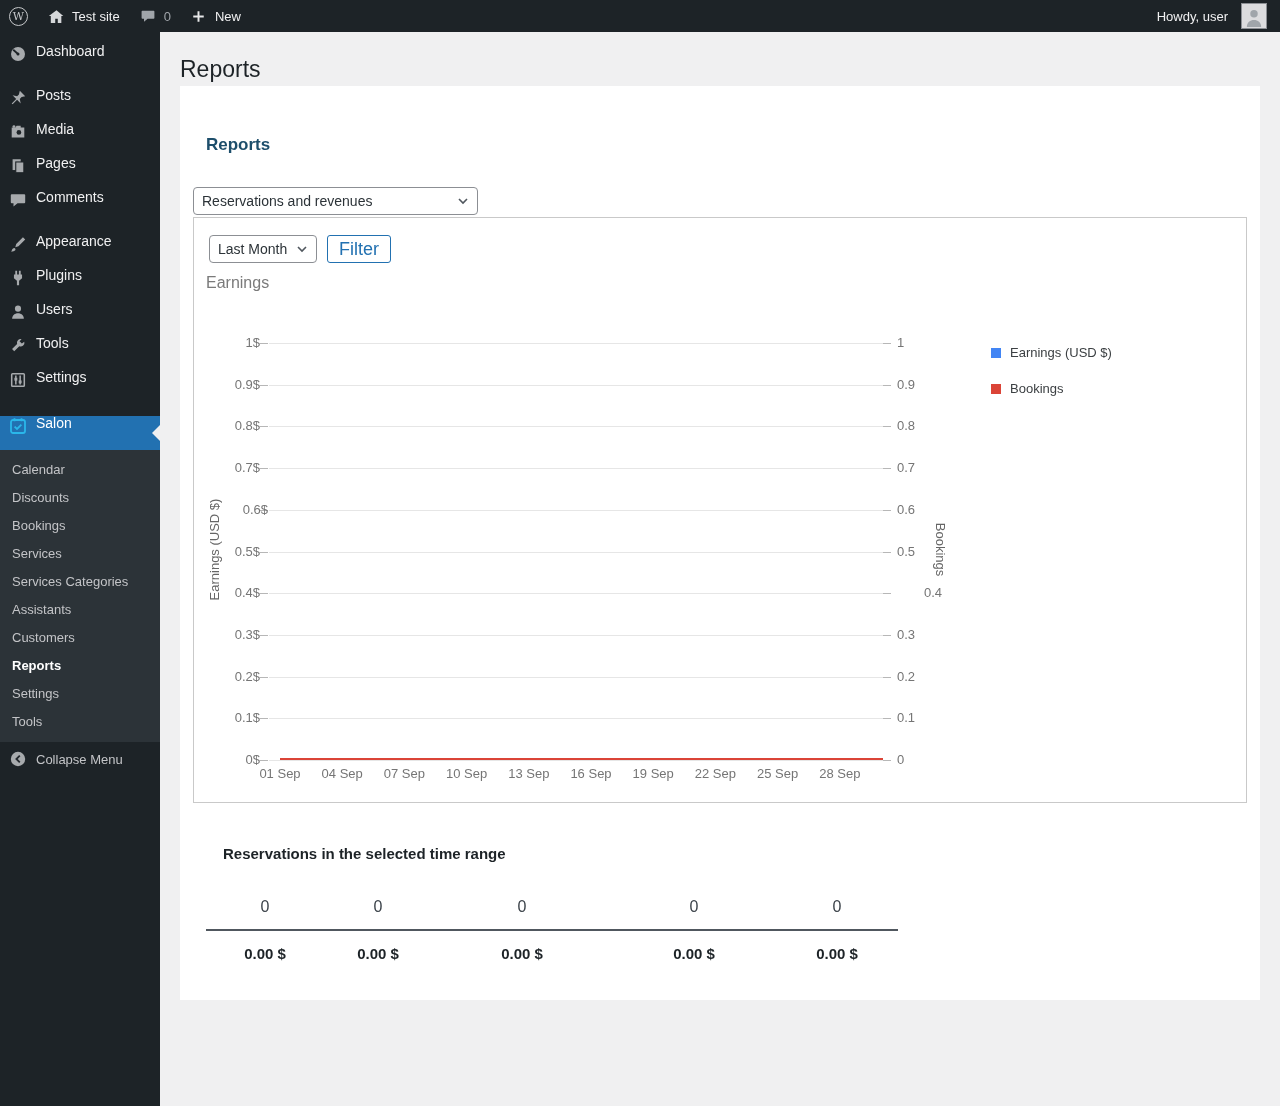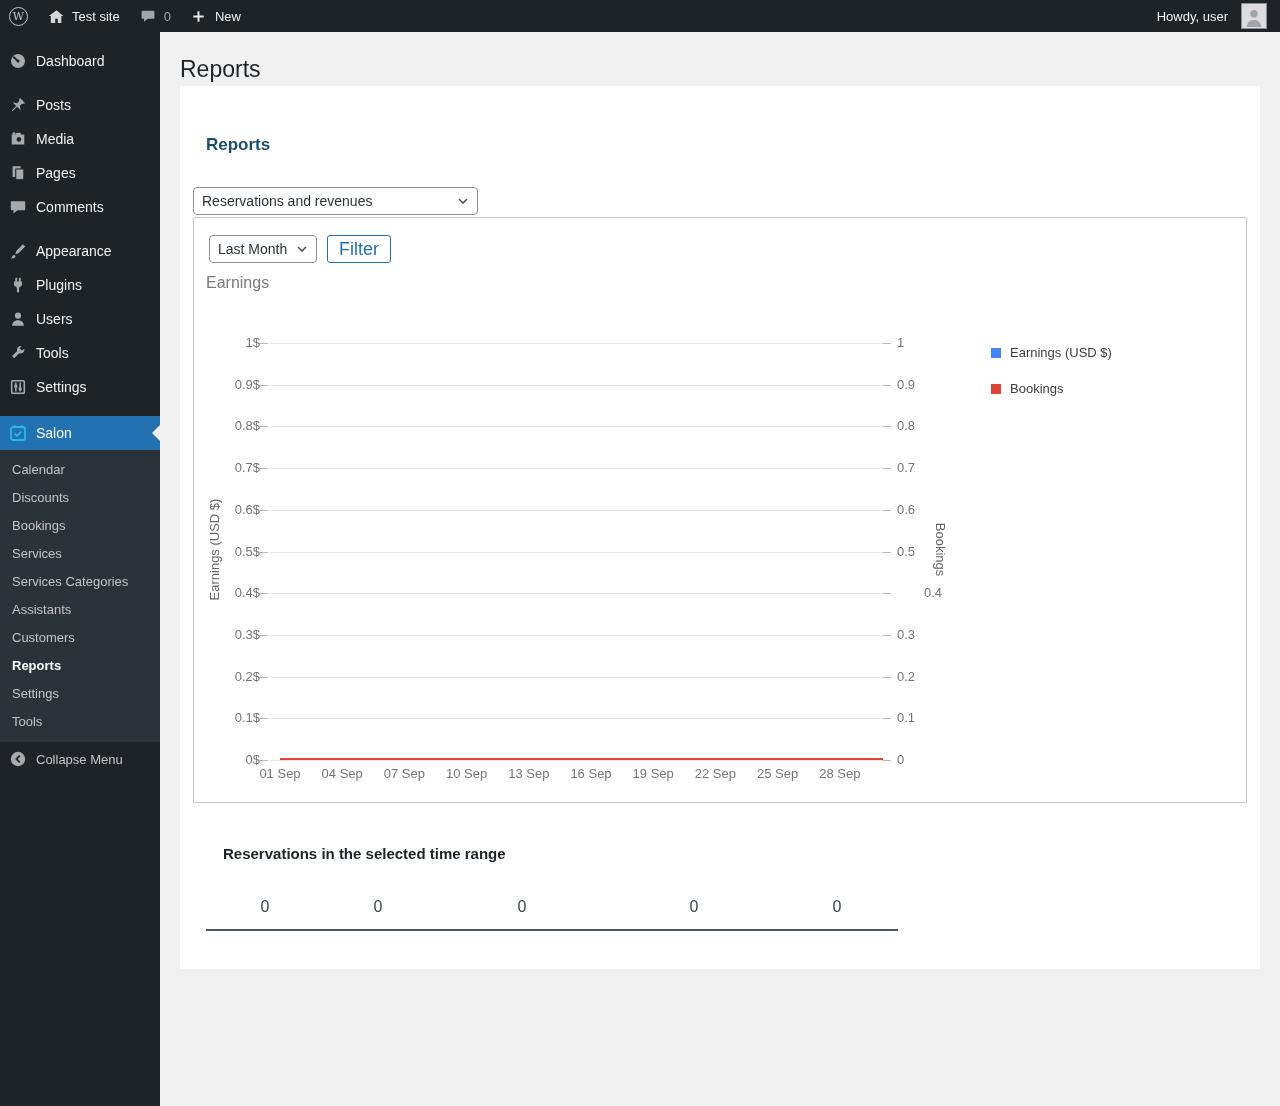--- a/index.html
+++ b/index.html
@@ -30,21 +30,21 @@
     border:1px solid #8c8f94; display:flex; align-items:flex-end; justify-content:center; overflow:hidden;
   }
 
   
   #sidebar {
     position:absolute; top:32px; left:0; width:160px; height:1074px;
     background:#1d2327; color:#f0f0f1; font-size:14px;
   }
   .menu-top-pad { height:12px; }
   .menu-item {
-    display:flex; align-items:center; gap:8px; height:34px;
+    display:flex; gap:8px; height:34px;
     padding-left:8px; cursor:pointer; color:#f0f0f1;
   }
   .menu-item .mi-label { line-height:1; }
   .menu-icon { width:20px; height:20px; flex:0 0 20px; display:flex; align-items:center; justify-content:center; }
   .menu-icon svg { display:block; }
   .menu-sep { height:10px; }
   .menu-sep-lg { height:12px; }
   .menu-item.active-parent {
     background:#2271b1; color:#fff; position:relative;
   }
@@ -364,21 +364,21 @@
         <div class="chart-ylabel left" style="left: 0px; top: 200.4px;">0.8$</div>
         <div class="chart-ylabel" style="left: 703px; top: 200.4px;">0.8</div>
         <div class="chart-gridline" style="left: 75px; top: 250.1px; width: 614px;"></div>
         <div class="chart-tick" style="left: 66px; top: 250.1px;"></div>
         <div class="chart-tick" style="left: 689px; top: 250.1px;"></div>
         <div class="chart-ylabel left" style="left: 0px; top: 242.1px;">0.7$</div>
         <div class="chart-ylabel" style="left: 703px; top: 242.1px;">0.7</div>
         <div class="chart-gridline" style="left: 75px; top: 291.8px; width: 614px;"></div>
         <div class="chart-tick" style="left: 66px; top: 291.8px;"></div>
         <div class="chart-tick" style="left: 689px; top: 291.8px;"></div>
-        <div class="chart-ylabel left" style="left: 0px; top: 283.8px;">0.6$</div>
+        <div class="chart-ylabel left" style="left: 8px; top: 283.8px;">0.6$</div>
         <div class="chart-ylabel" style="left: 703px; top: 283.8px;">0.6</div>
         <div class="chart-gridline" style="left: 75px; top: 333.5px; width: 614px;"></div>
         <div class="chart-tick" style="left: 66px; top: 333.5px;"></div>
         <div class="chart-tick" style="left: 689px; top: 333.5px;"></div>
         <div class="chart-ylabel left" style="left: 0px; top: 325.5px;">0.5$</div>
         <div class="chart-ylabel" style="left: 703px; top: 325.5px;">0.5</div>
         <div class="chart-gridline" style="left: 75px; top: 375.2px; width: 614px;"></div>
         <div class="chart-tick" style="left: 66px; top: 375.2px;"></div>
         <div class="chart-tick" style="left: 689px; top: 375.2px;"></div>
         <div class="chart-ylabel left" style="left: 0px; top: 367.2px;">0.4$</div>
@@ -428,17 +428,24 @@
           <col style="width:122px">
         </colgroup>
       <tbody>
       <tr>
         <td class="count">0</td>
         <td class="count">0</td>
         <td class="count">0</td>
         <td class="count">0</td>
         <td class="count">0</td>
       </tr>
+      <tr>
+        <td class="amount">0.00 $</td>
+        <td class="amount">0.00 $</td>
+        <td class="amount">0.00 $</td>
+        <td class="amount">0.00 $</td>
+        <td class="amount">0.00 $</td>
+      </tr>
     </tbody>
       </table>
   </div>
 
 </div>
 
 </body></html>

